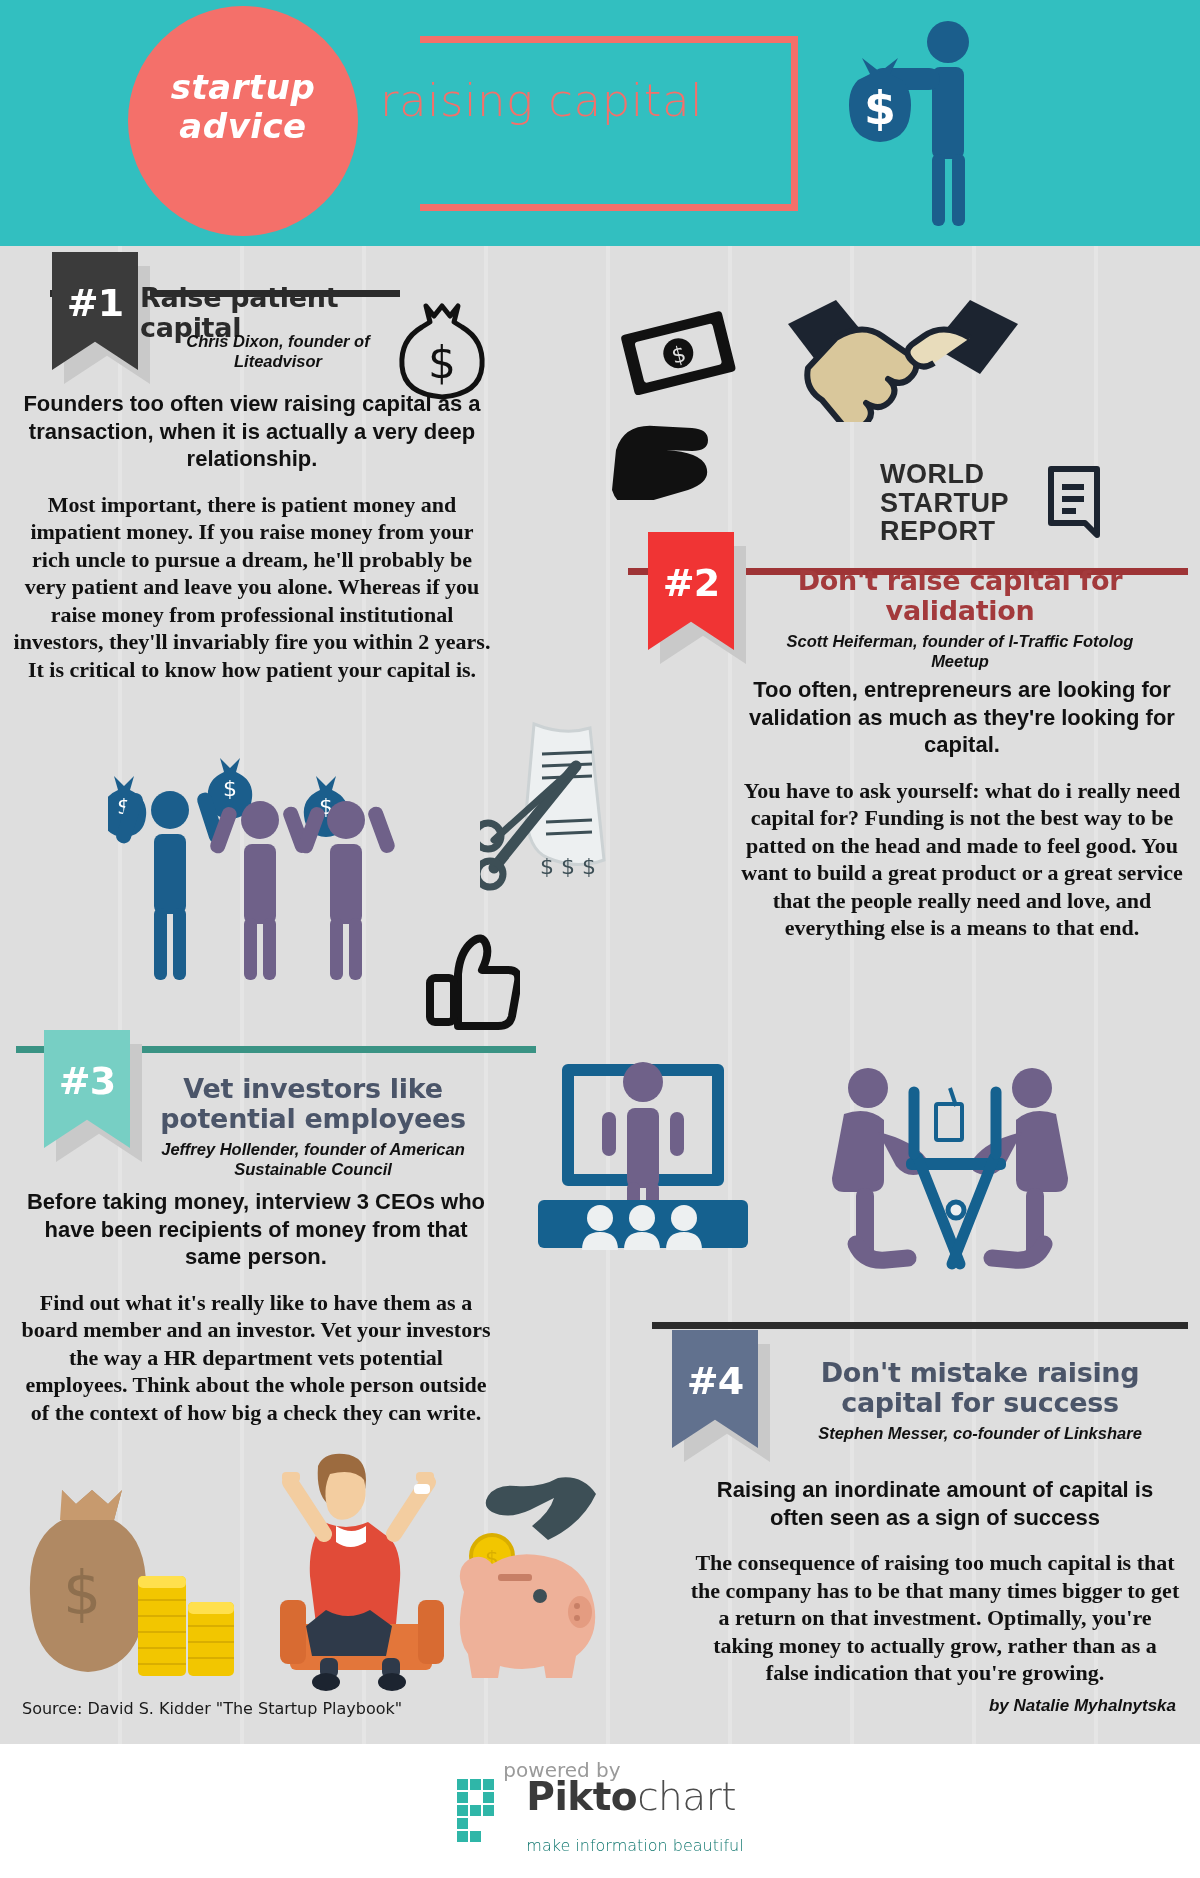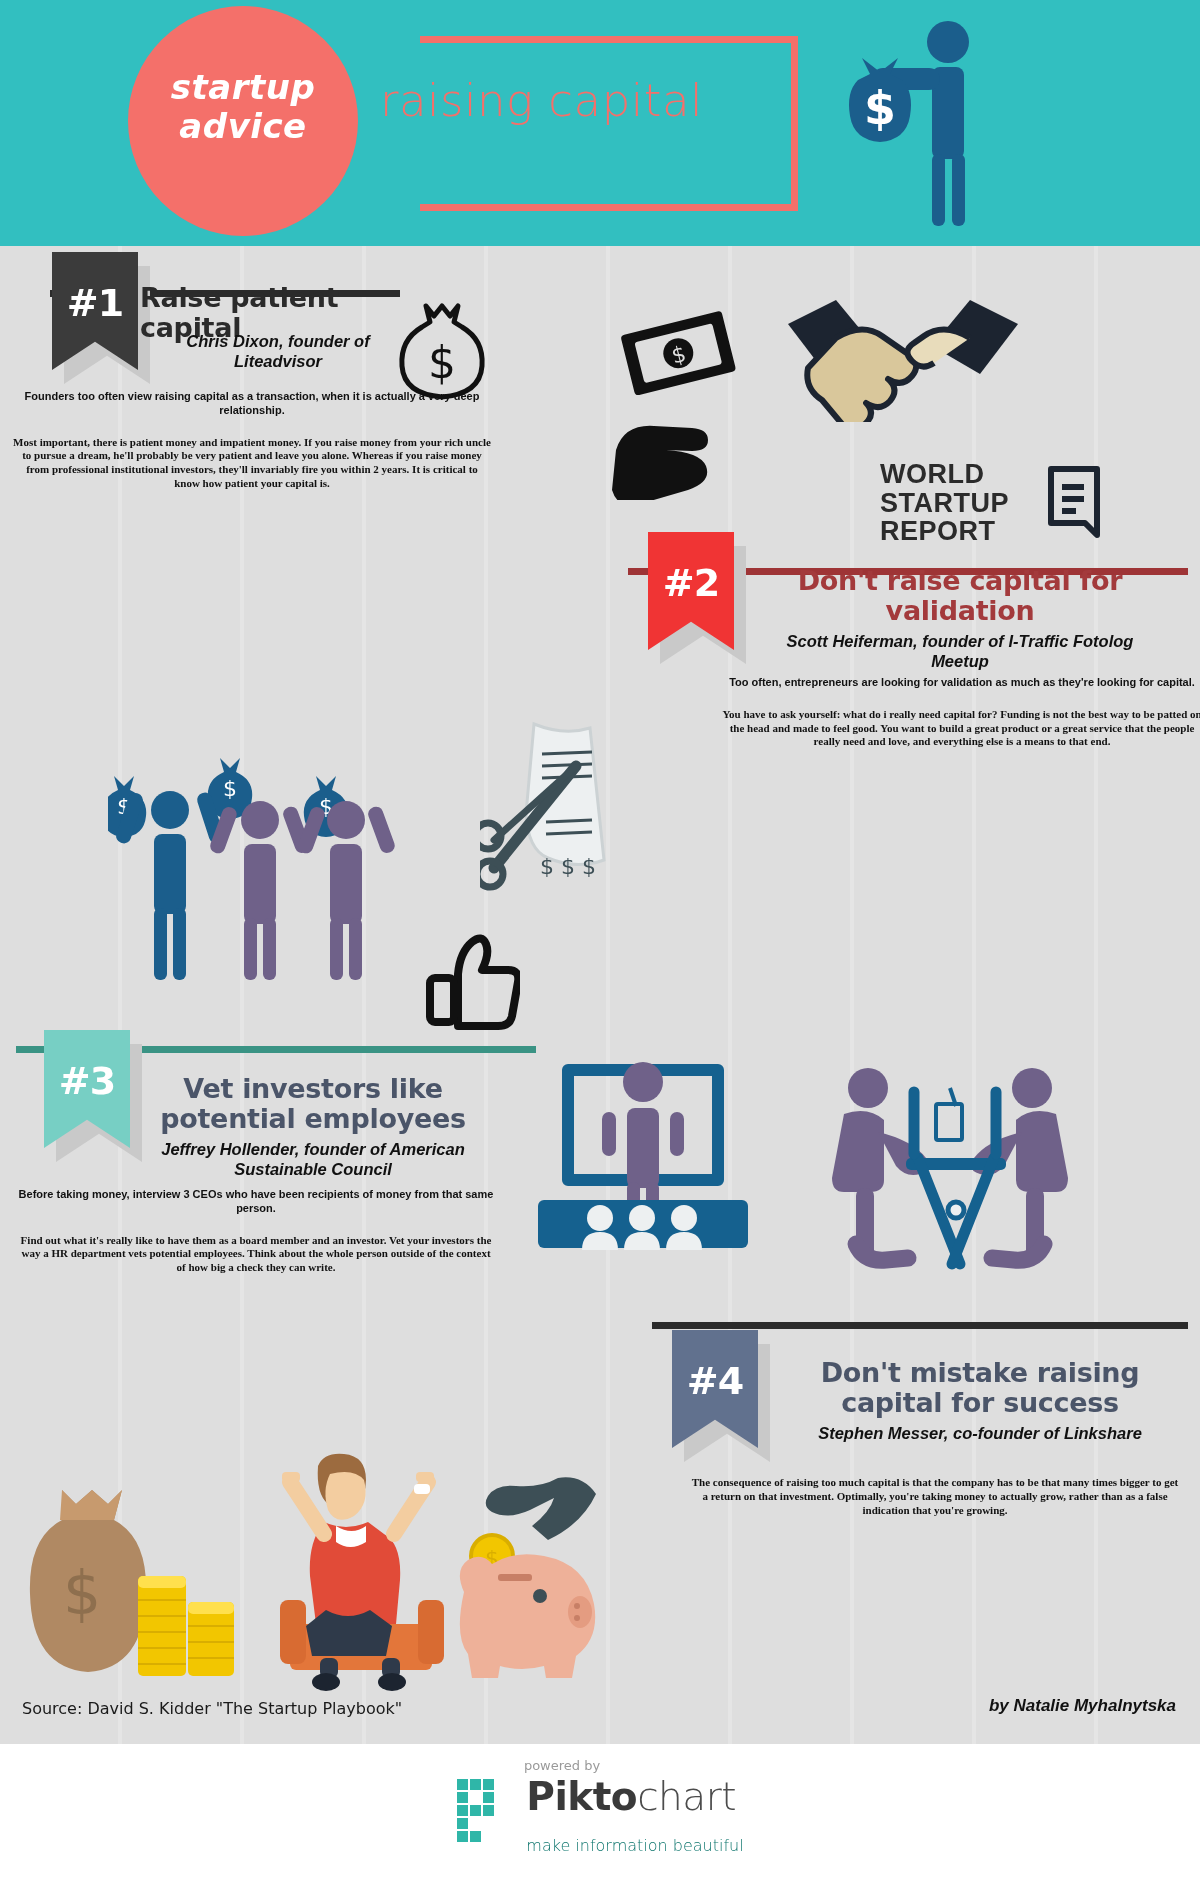--- a/index.html
+++ b/index.html
@@ -109,21 +109,21 @@
     position:absolute;
     font-family:"Liberation Sans", sans-serif;
     font-weight:bold;font-style:italic;
     font-size:16.5px;line-height:1.2;
     color:#111;
   }
   .sec-body{
     position:absolute;
     font-family:"Liberation Sans", sans-serif;
     font-weight:bold;
-    font-size:11px;line-height:1.25;
+    font-size:22px;line-height:1.25;
     color:#111;
     text-align:center;
   }
   .sec-body p{margin:0 0 18px 0;}
   .sec-body p:last-child{margin-bottom:0;font-family:Liberation Serif, serif;}
 
   
   .src{
     position:absolute;left:22px;top:1699px;
     font-family:"DejaVu Sans", sans-serif;
@@ -135,21 +135,21 @@
     font-weight:bold;font-style:italic;
     font-size:17px;color:#111;
   }
   .footer{
     position:absolute;left:0;top:1744px;width:1200px;height:134px;
     background:#ffffff;
   }
   .pwr{
     position:absolute;left:0;top:14px;width:1124px;text-align:center;
     font-family:"DejaVu Sans", sans-serif;
-    font-size:13px;color:#9a9a9a;
+    font-size:20px;color:#9a9a9a;
   }
   .logo-wrap{
     position:absolute;left:0;top:34px;width:1200px;
     display:flex;align-items:flex-start;justify-content:center;gap:16px;
   }
   .logo-mark{width:54px;height:72px;}
   .logo-text{
     font-family:"DejaVu Sans", sans-serif;
     font-size:39px;line-height:.98;letter-spacing:-.5px;
   }
@@ -454,20 +454,21 @@
     <div class="rule" style="left:652px;top:1322px;width:536px;background:#2b2b2b;"></div>
     <div class="ribbon" style="left:672px;top:1330px;">
       <div class="shadow"></div>
       <div class="flag-fg" style="background:#61718e;">
         <span class="num">#4</span>
       </div>
     </div>
     <div class="sec-title" style="left:790px;top:1358px;width:380px;color:#4b5569;text-align:center;">Don't mistake raising capital for success</div>
     <div class="sec-author" style="left:790px;top:1424px;width:380px;text-align:center;">Stephen Messer, co-founder of Linkshare</div>
     <div class="sec-body" style="left:690px;top:1476px;width:490px;">
+      <p>Raising an inordinate amount of capital is often seen as a sign of success</p>
       <p>The consequence of raising too much capital is that the company has to be that many times bigger to get a return on that investment. Optimally, you're taking money to actually grow, rather than as a false indication that you're growing.</p>
     </div>
   </div>
 
   <div class="src">Source: David S. Kidder "The Startup Playbook"</div>
   <div class="byline">by Natalie Myhalnytska</div>
 
   <div class="footer">
     <div class="pwr">powered by</div>
     <div class="logo-wrap">

